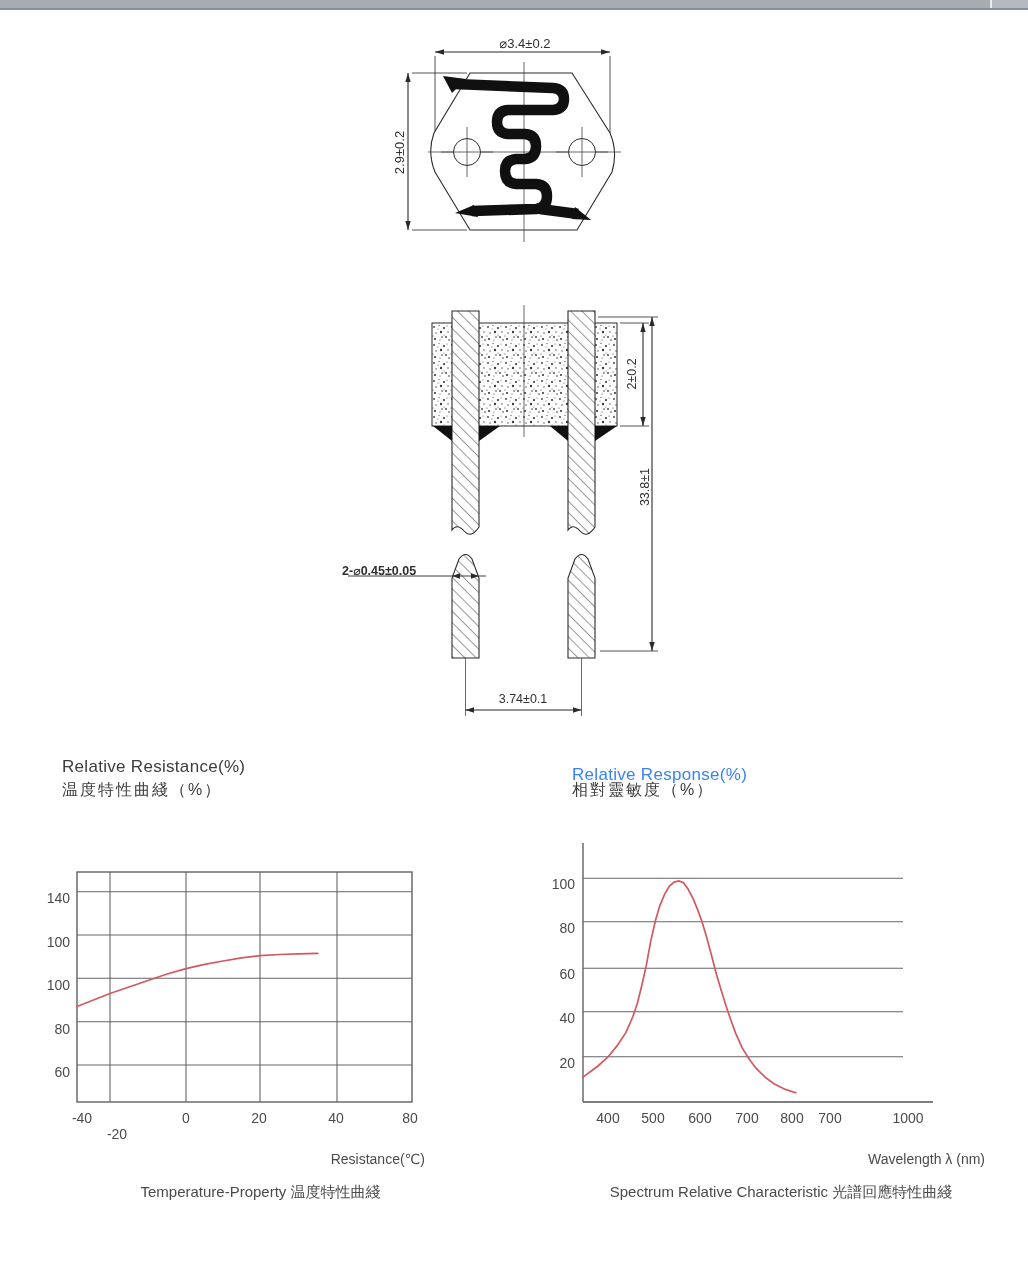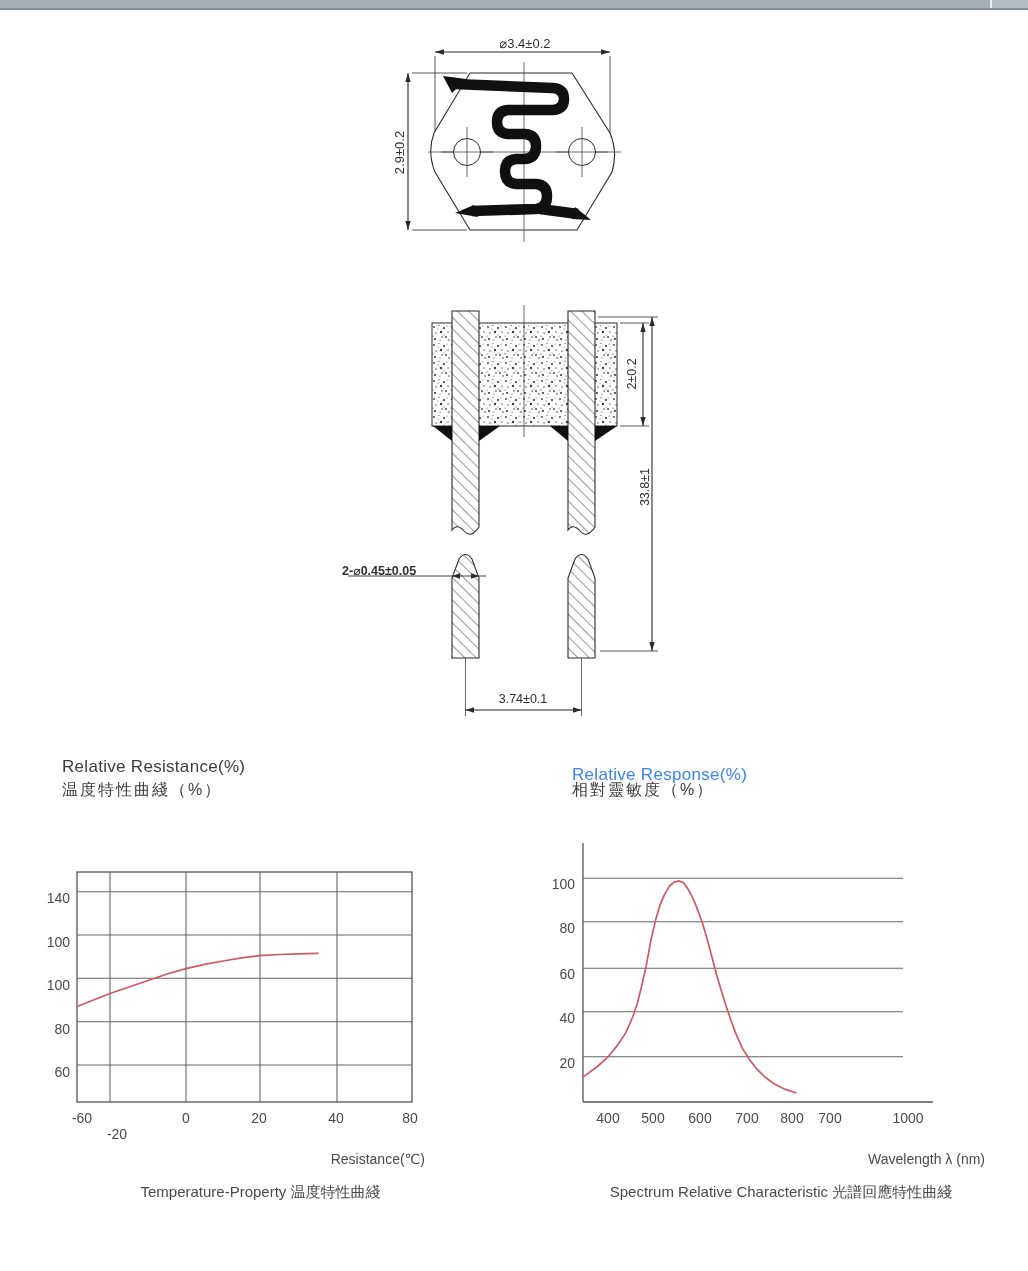--- a/index.html
+++ b/index.html
@@ -189,21 +189,21 @@
 
 <div class="lbl" style="left:62px;top:757px;font-size:17px;color:#3c3c3c;letter-spacing:0.3px;">Relative Resistance(%)</div>
 <div class="lbl" style="left:62px;top:781px;font-size:16px;color:#3c3c3c;letter-spacing:2px;">温度特性曲綫（%）</div>
 
 <div class="lbl rgt" style="left:30px;top:890px;width:40px;font-size:14px;">140</div>
 <div class="lbl rgt" style="left:30px;top:934px;width:40px;font-size:14px;">100</div>
 <div class="lbl rgt" style="left:30px;top:977px;width:40px;font-size:14px;">100</div>
 <div class="lbl rgt" style="left:30px;top:1021px;width:40px;font-size:14px;">80</div>
 <div class="lbl rgt" style="left:30px;top:1064px;width:40px;font-size:14px;">60</div>
 
-<div class="lbl ctr" style="left:62px;top:1110px;width:40px;font-size:14px;">-60</div>
+<div class="lbl ctr" style="left:62px;top:1110px;width:40px;font-size:14px;">-40</div>
 <div class="lbl ctr" style="left:97px;top:1110px;width:40px;font-size:14px;margin-top:16px;">-20</div>
 <div class="lbl ctr" style="left:166px;top:1110px;width:40px;font-size:14px;">0</div>
 <div class="lbl ctr" style="left:239px;top:1110px;width:40px;font-size:14px;">20</div>
 <div class="lbl ctr" style="left:316px;top:1110px;width:40px;font-size:14px;">40</div>
 <div class="lbl ctr" style="left:390px;top:1110px;width:40px;font-size:14px;">80</div>
 
 <div class="lbl rgt" style="left:225px;top:1151px;width:200px;font-size:14px;">Resistance(℃)</div>
 <div class="lbl ctr" style="left:93px;top:1183px;width:335px;font-size:15px;">Temperature-Property 温度特性曲綫</div>
 
 <div class="lbl" style="left:572px;top:757px;font-size:17px;color:#3b82f6;letter-spacing:0.3px;margin-top:8px;">Relative Response(%)</div>

